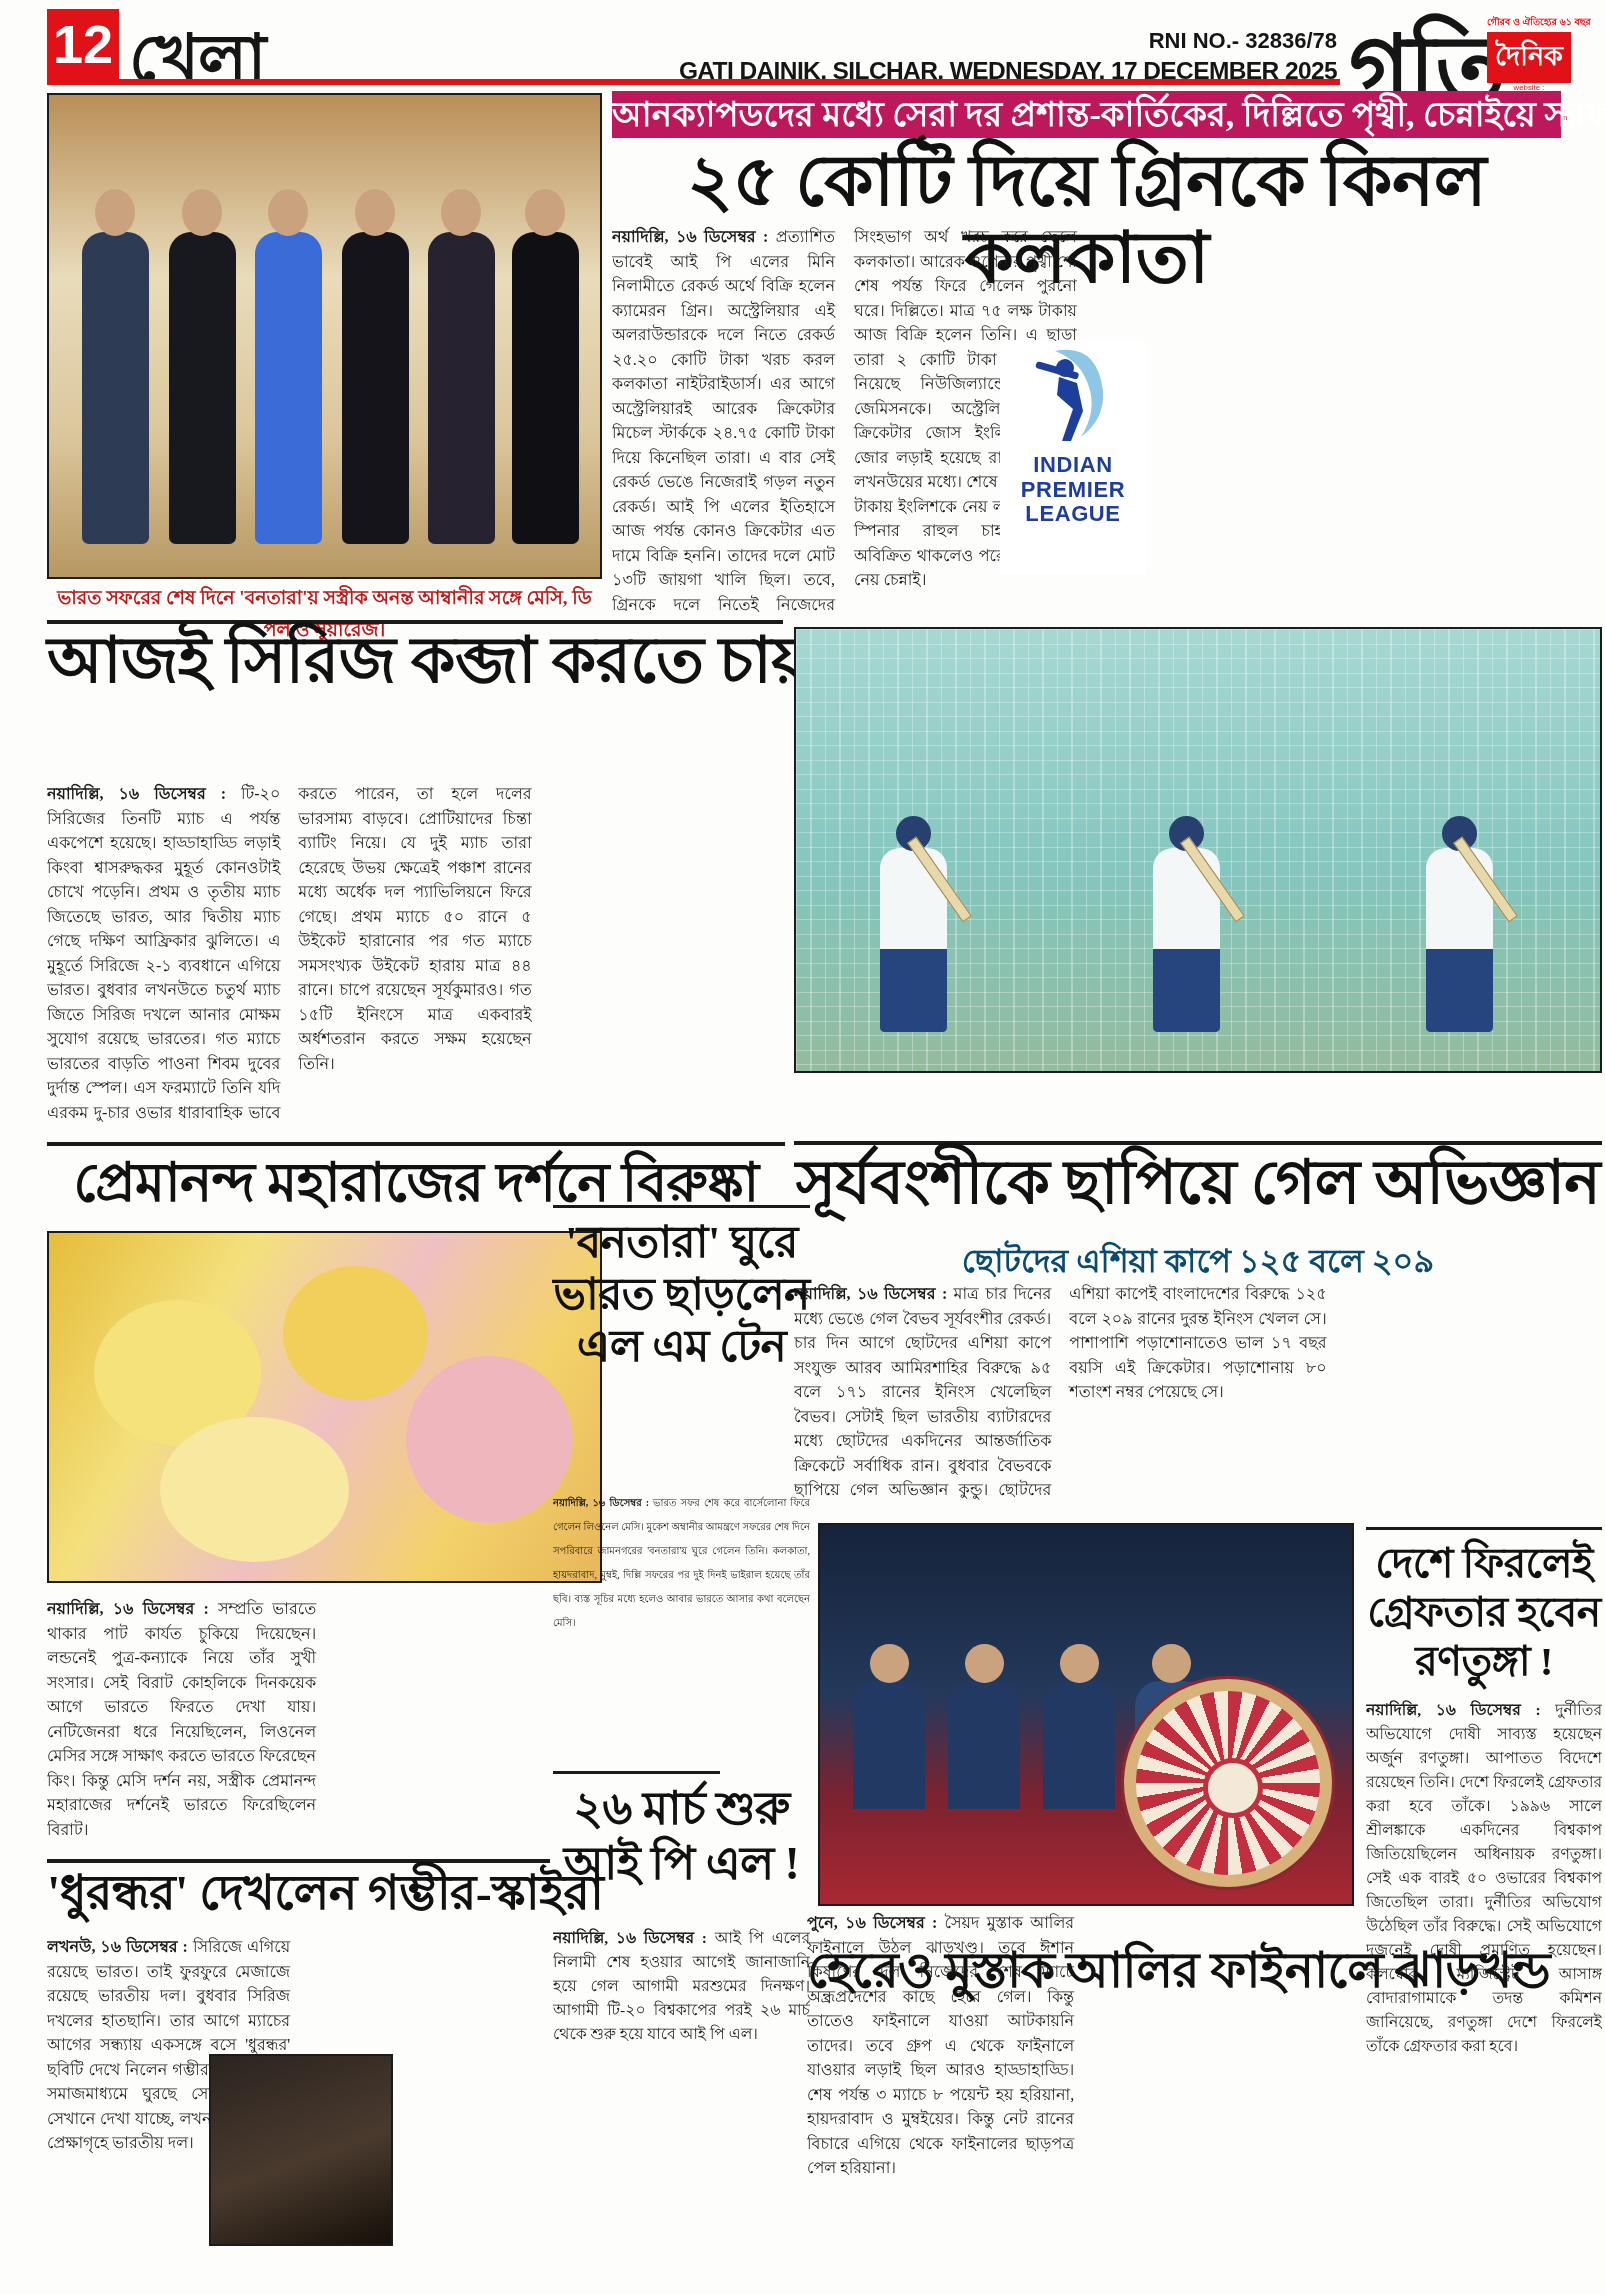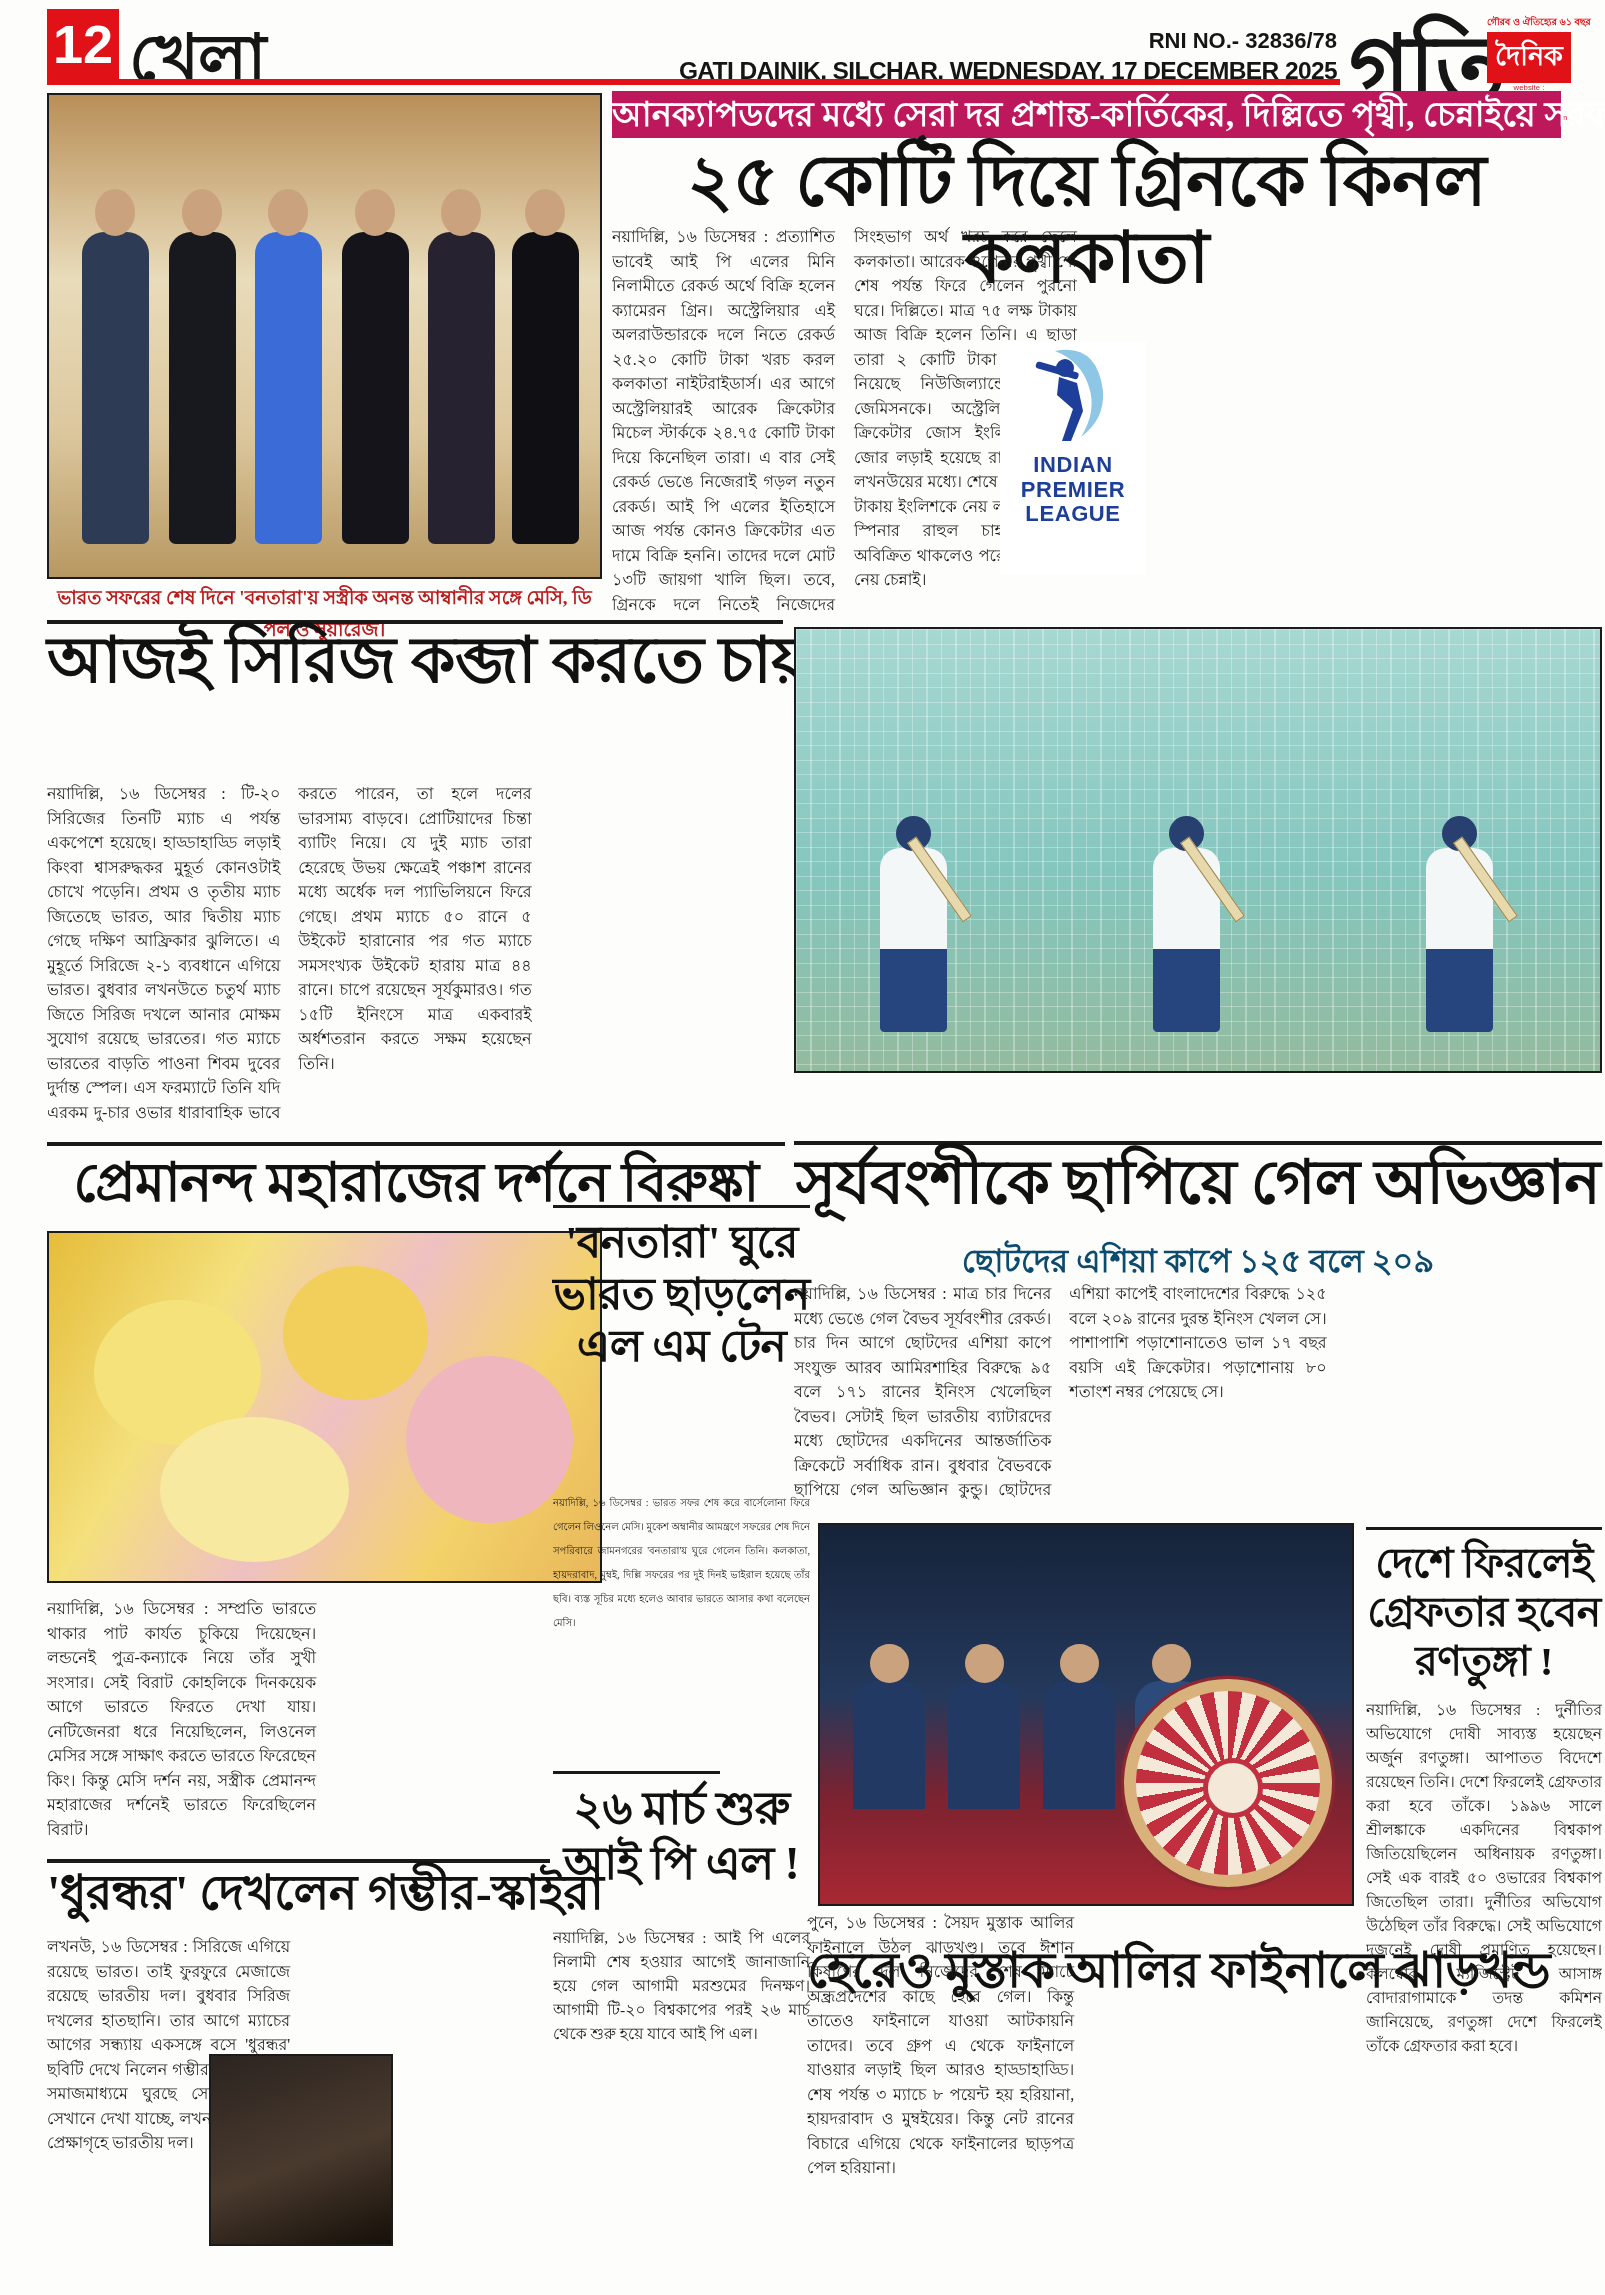--- a/index.html
+++ b/index.html
@@ -4,21 +4,21 @@
 <style>
   html,body{margin:0;padding:0;background:#777;}
   #page{position:relative;width:1605px;height:2295px;background:#fdfdfb;
         font-family:"Liberation Serif","DejaVu Sans",serif;color:#151515;overflow:hidden;}
   .abs{position:absolute;}
   .rule-red{background:#e01218;height:5.6px;}
   .rule-blk{background:#1a1a1a;height:3.9px;}
   .headline{font-weight:bold;text-align:center;color:#111;line-height:1.08;letter-spacing:-0.6px;}
   .bodytxt{font-size:16px;line-height:24.5px;text-align:justify;color:#1c1c1c;
            column-fill:auto;overflow:hidden;}
-  .bodytxt .dateline{font-weight:normal;}
+  .bodytxt .dateline{font-weight:bold;}
   .caption{font-weight:600;text-align:center;font-size:19px;color:#b91c1c;}
   .photo{border:2.2px solid #1b1b1b;box-sizing:border-box;overflow:hidden;position:absolute;}
   
   #pgnum{left:47px;top:9px;width:72px;height:72px;background:#e01218;color:#fff;
          font-weight:bold;font-size:54px;text-align:center;line-height:71px;font-family:"Liberation Sans",sans-serif;}
   #section-name{left:129px;top:7.8px;font-size:66px;font-weight:bold;letter-spacing:-1.1px;}
   #rni{left:724px;top:28px;width:613px;text-align:right;font-size:22px;font-weight:bold;
        font-family:"Liberation Sans",sans-serif;}
   #masthead{left:557px;top:57px;width:780px;text-align:right;font-size:24.5px;font-weight:bold;
        font-family:"Liberation Sans",sans-serif;letter-spacing:-0.6px;}

